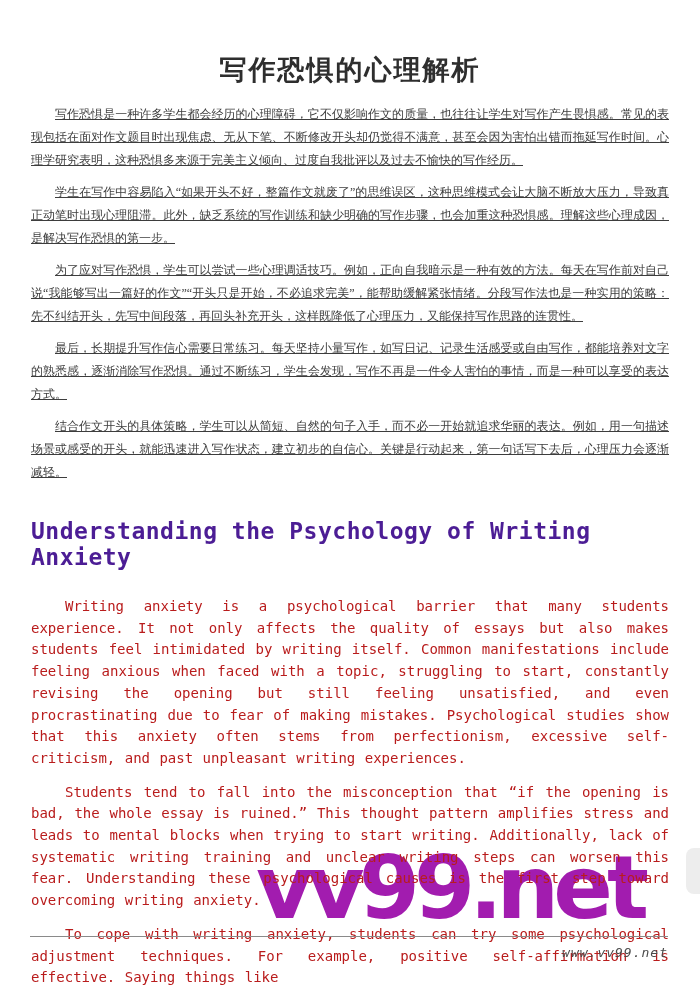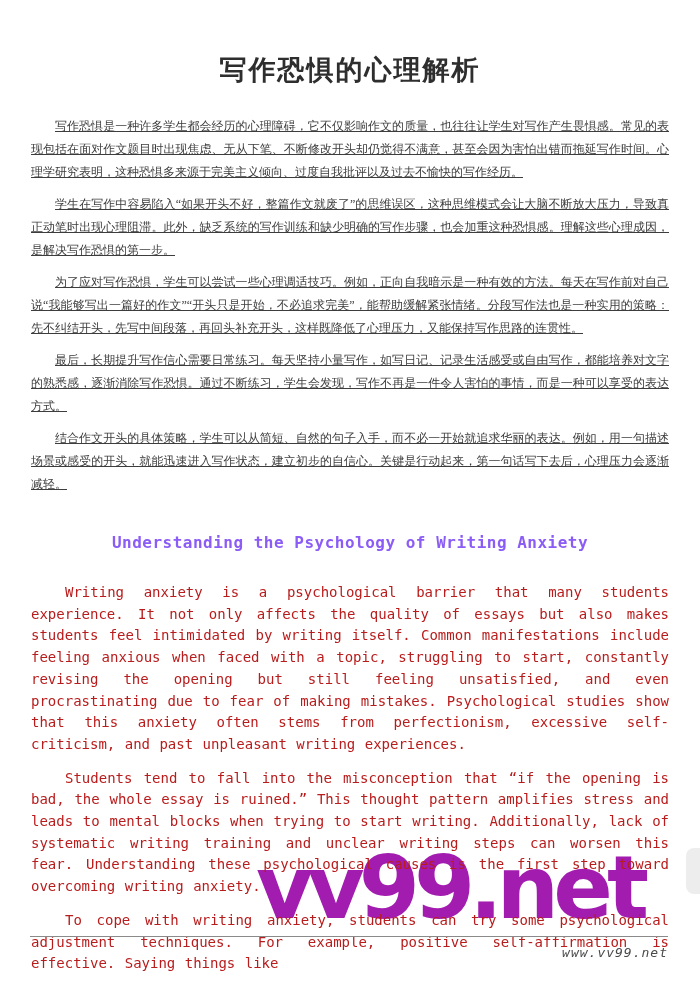--- a/index.html
+++ b/index.html
@@ -48,38 +48,38 @@
     inset: 0;
     z-index: 1;
     padding: 54px 31px 0 31px;
   }
   .title-zh {
     font-size: 27px;
     font-weight: bold;
     text-align: center;
     color: #2e2e2e;
     letter-spacing: 2px;
-    margin: 0 0 29px 0;
+    margin: 0 0 17px 0;
     line-height: 32px;
   }
   .para-zh {
     font-size: 12px;
     line-height: 23px;
     color: #3d3d3d;
     text-align: justify;
     text-indent: 2em;
     margin: 0 0 9px 0;
     text-decoration: underline;
   }
   .title-en {
     font-family: "DejaVu Sans Mono", "Liberation Mono", monospace;
-    font-size: 16px;
+    font-size: 23px;
     font-weight: bold;
-    text-align: center;
-    color: #8b5cf6;
+    text-align: left;
+    color: #4c1d95;
     margin: 34px 0 26px 0;
     line-height: 26px;
     letter-spacing: 0.5px;
   }
   .para-en {
     font-family: "DejaVu Sans Mono", "Liberation Mono", monospace;
     font-size: 14px;
     line-height: 21.7px;
     color: #b91c1c;
     text-align: justify;

